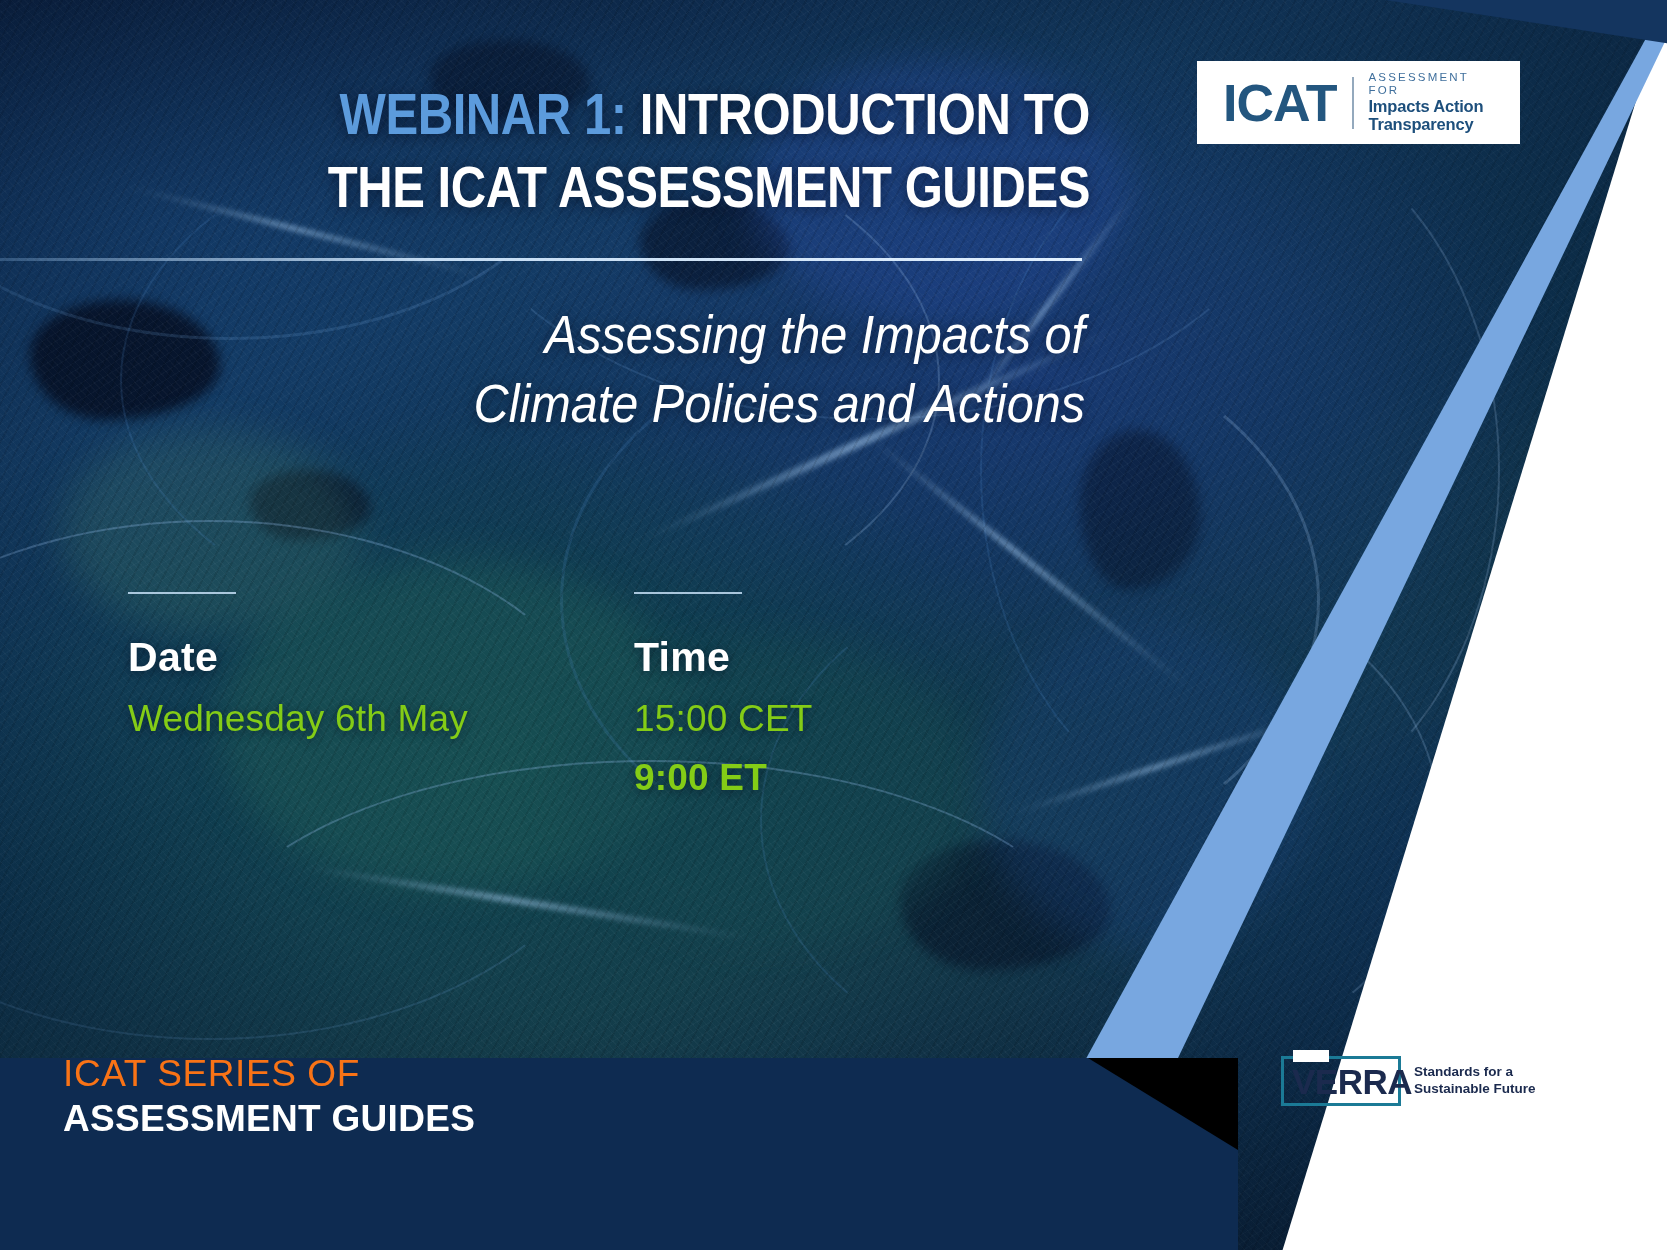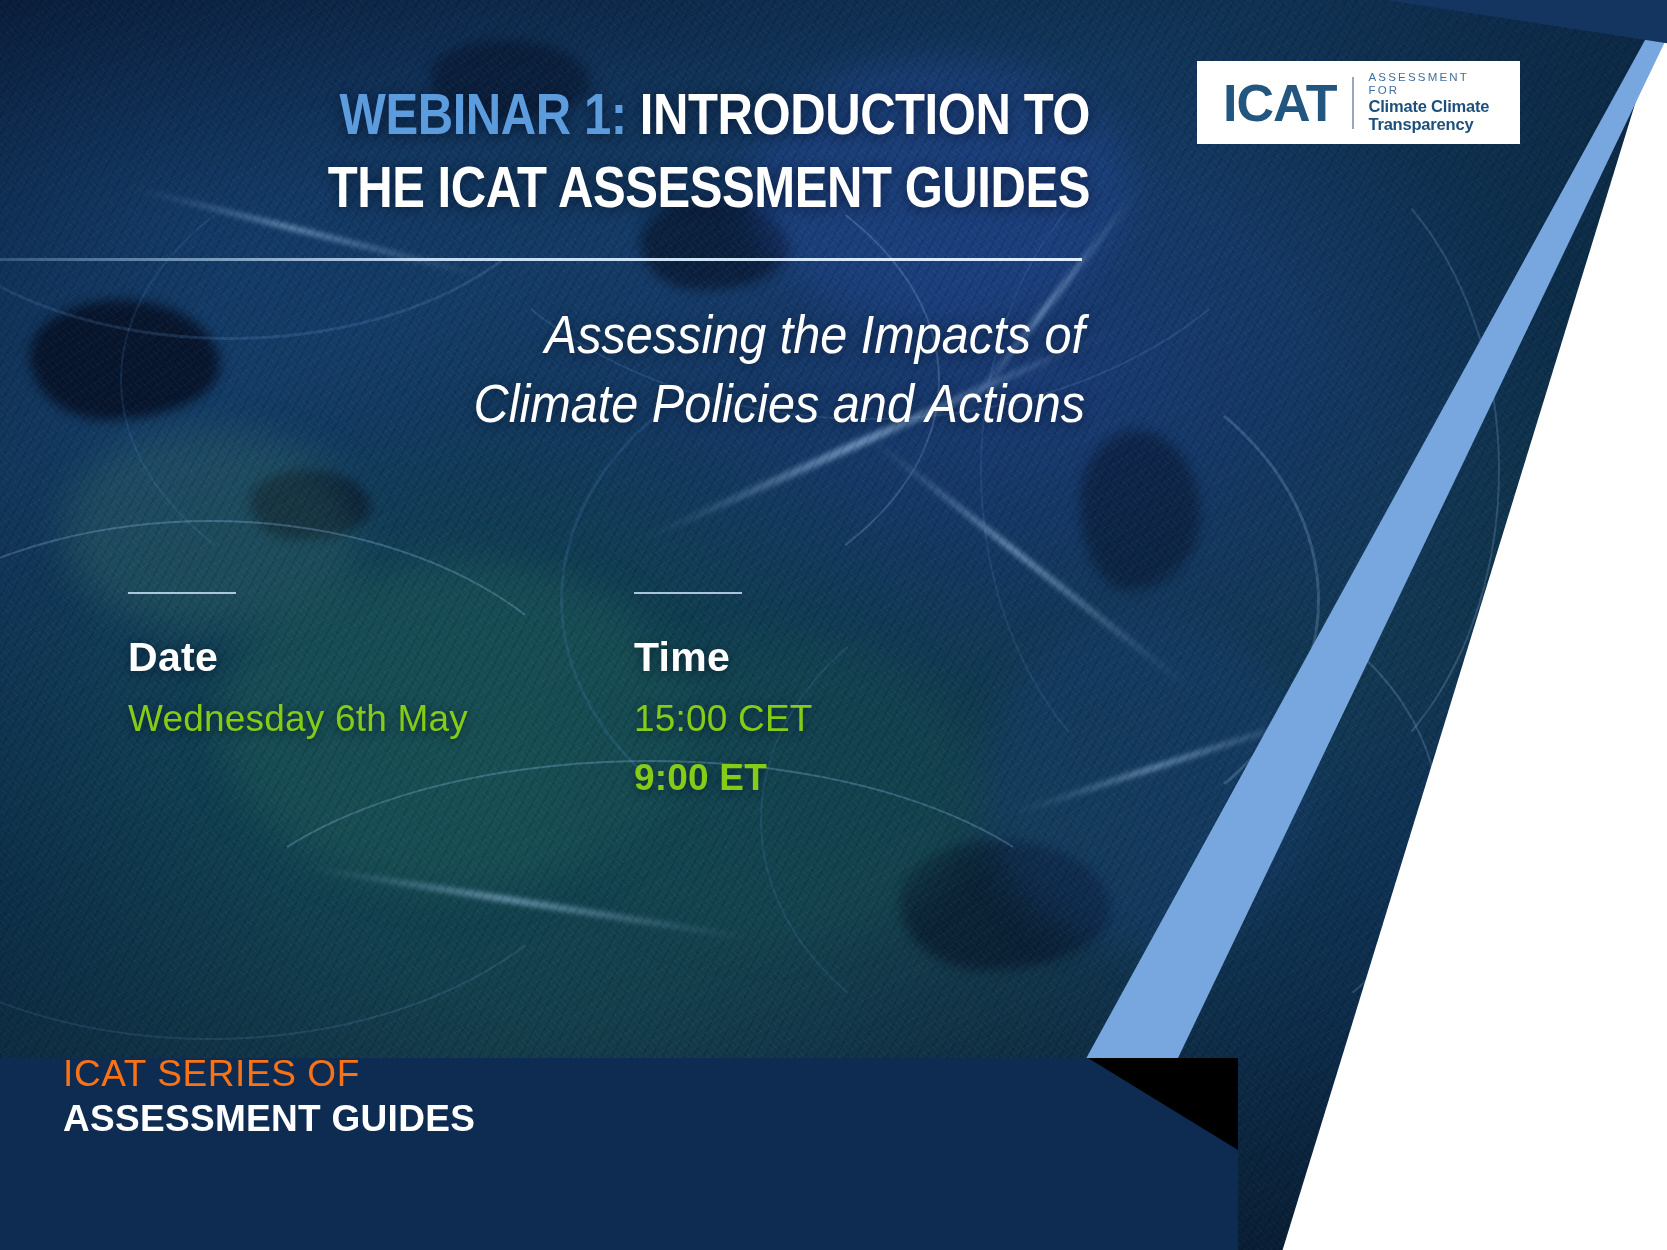--- a/index.html
+++ b/index.html
@@ -229,21 +229,21 @@
 
   <div class="wedge-white"></div>
   <div class="wedge-lightblue"></div>
   <div class="wedge-navy-tr"></div>
 
   <div class="icat-logo">
     <div class="icat-word">ICAT</div>
     <div class="icat-sep"></div>
     <div class="icat-tag">
       <div class="t1">ASSESSMENT FOR</div>
-      <div class="t2">Climate Climate</div>
+      <div class="t2">Impacts Action</div>
       <div class="t3">Transparency</div>
     </div>
   </div>
 
   <div class="title">
     <span class="hl">WEBINAR 1:</span><span> INTRODUCTION TO</span><br>
     <span>THE ICAT ASSESSMENT GUIDES</span>
   </div>
   <div class="title-rule"></div>
 
@@ -260,14 +260,24 @@
   <div class="dt-label" style="left:634px; top:634px;text-align:center;">Time</div>
   <div class="dt-value" style="left:634px; top:698px;">15:00 CET</div>
   <div class="dt-value" style="left:634px; top:757px;font-weight:bold;">9:00 ET</div>
 
   <div class="footer">
     <div class="footer-black"></div>
   </div>
   <div class="f-line1">ICAT SERIES OF</div>
   <div class="f-line2">ASSESSMENT GUIDES</div>
 
+  <div class="verra">
+    <div class="verra-box">
+      <div class="verra-vcut"></div>
+      <div class="verra-word">VERRA</div>
+    </div>
+    <div class="verra-tag">
+      <div>Standards for a</div>
+      <div>Sustainable Future</div>
+    </div>
+  </div>
 
 </div>
 
 </body></html>

